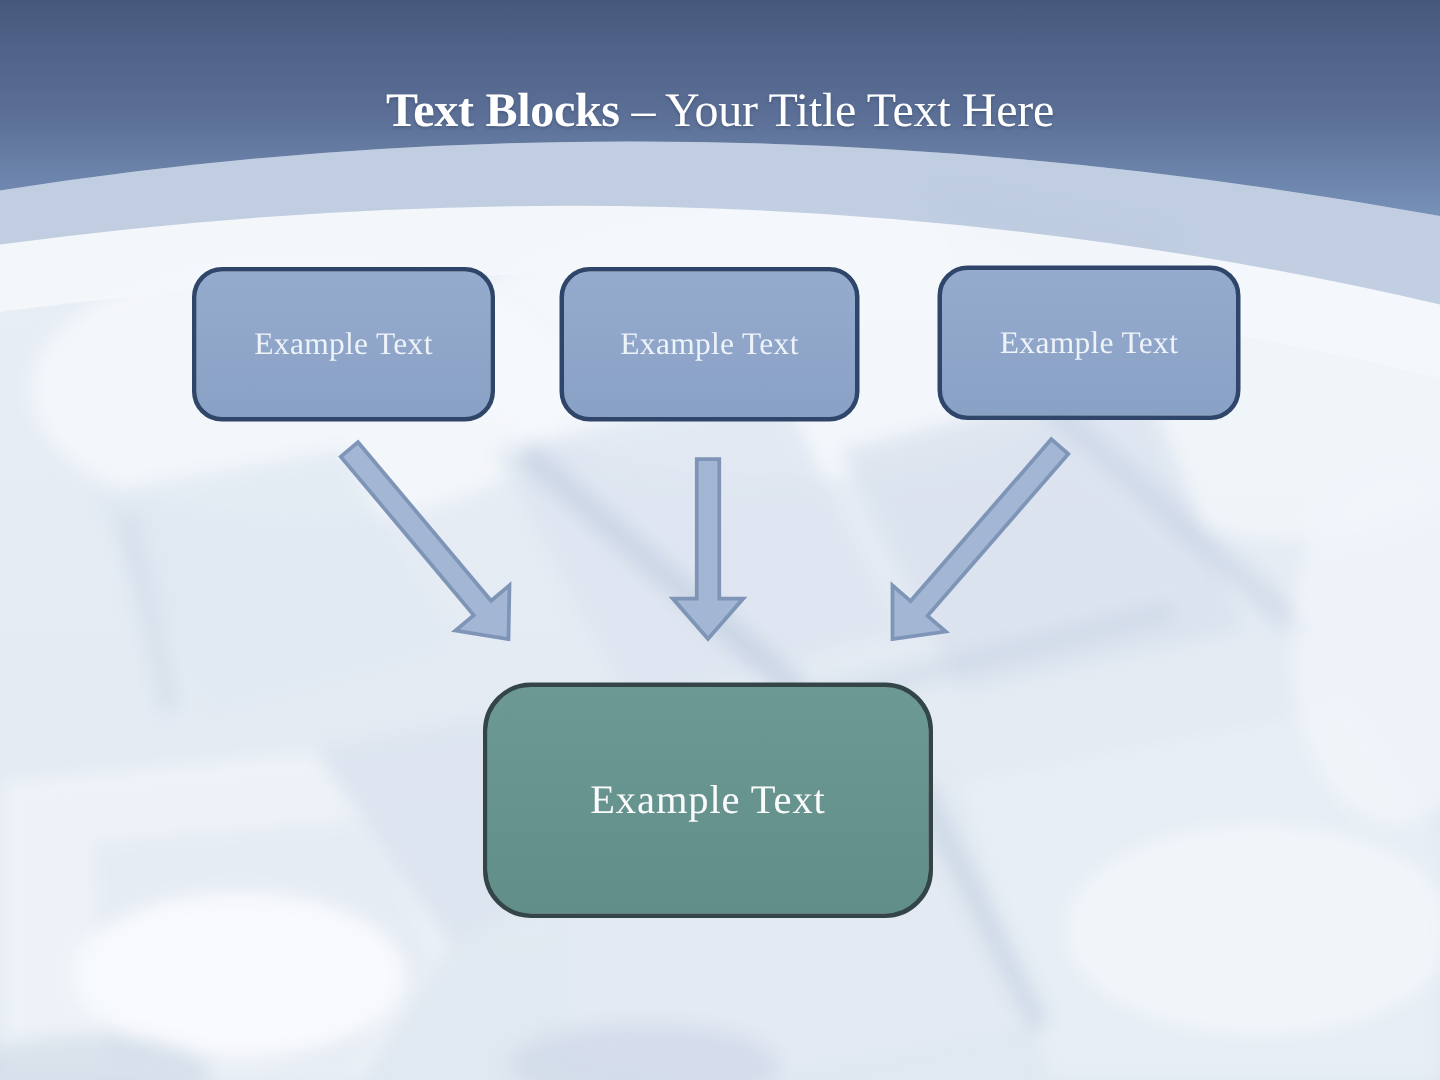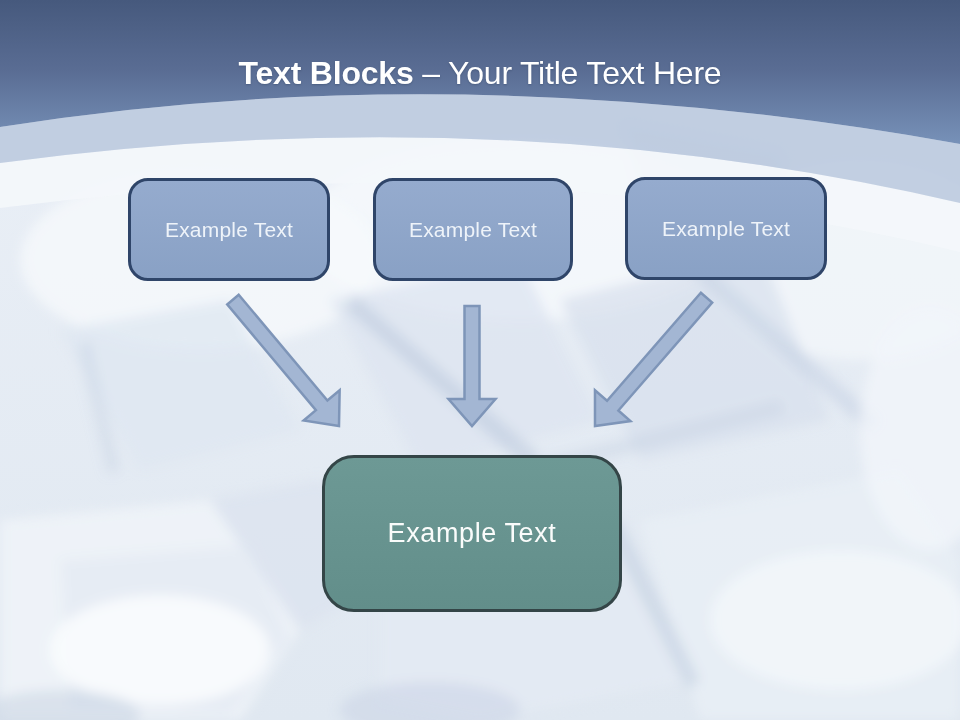--- a/index.html
+++ b/index.html
@@ -1,18 +1,18 @@
 <!DOCTYPE html>
 <html style="--title-color: #ffffff; --header-top: #46597d; --header-mid: #5a6d94; --header-bottom: #7791b8; --band: #b7c5dc; --glow: #f4f7fb; --box-fill-top: #95abce; --box-fill-bottom: #89a1c5; --box-border: #2f4569; --box-text: #eef3f9; --center-fill-top: #6d9995; --center-fill-bottom: #628e8a; --center-border: #344547; --center-text: #fafcfb; --arrow-fill: #a3b6d3; --arrow-stroke: #7e95b8;"><head>
 <meta charset="utf-8">
 <style>
   html,body{margin:0;padding:0;background:#2b2b2b;}
   .slide{
     position:relative;width:960px;height:720px;overflow:hidden;
-    font-family:Liberation Sans, sans-serif;
+    font-family:Liberation Serif, serif;
     background:#e6ecf4;
   }
   .slide svg{position:absolute;left:0;top:0;display:block;}
   .bg{width:960px;height:720px;z-index:0;}
   .hdr{width:960px;height:280px;z-index:1;}
   .title{
     position:absolute;top:54px;left:0;width:960px;z-index:3;
     text-align:center;color:var(--title-color,#fff);
     font-size:32px;line-height:38px;letter-spacing:-0.2px;
     text-shadow:0 1px 2px rgba(20,35,60,.25);

